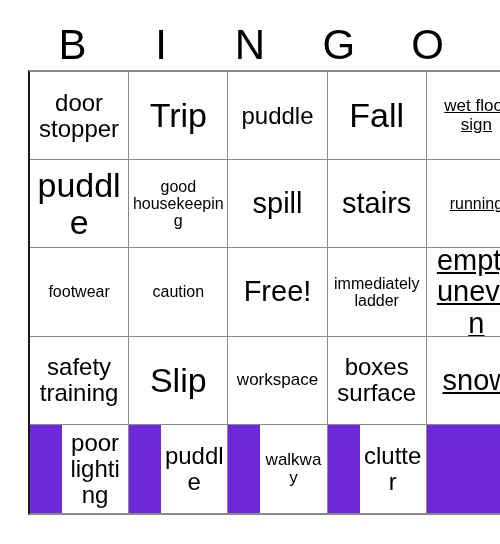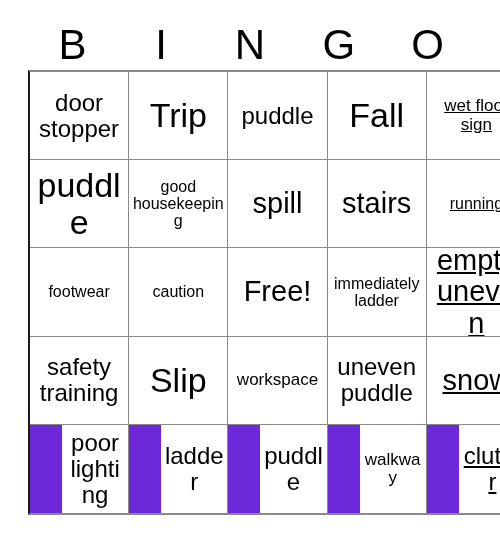--- a/index.html
+++ b/index.html
@@ -153,31 +153,28 @@
     <div class="cell">
       <span class="cell-text sz-md">safety training</span>
     </div>
     <div class="cell">
       <span class="cell-text sz-xl">Slip</span>
     </div>
     <div class="cell">
       <span class="cell-text sz-xs">workspace</span>
     </div>
     <div class="cell">
-      <span class="cell-text sz-md">uneven puddle</span>
+      <span class="cell-text sz-md">boxes surface</span>
     </div>
     <div class="cell">
       <span class="cell-text sz-lg">snow</span>
     </div>
 
     <div class="cell">
       <span class="cell-text sz-md">poor lighting</span>
-    </div>
-    <div class="cell">
-      <span class="cell-text sz-md">ladder</span>
     </div>
     <div class="cell">
       <span class="cell-text sz-md">puddle</span>
     </div>
     <div class="cell">
       <span class="cell-text sz-xs">walkway</span>
     </div>
     <div class="cell">
       <span class="cell-text sz-md">clutter</span>
     </div>

